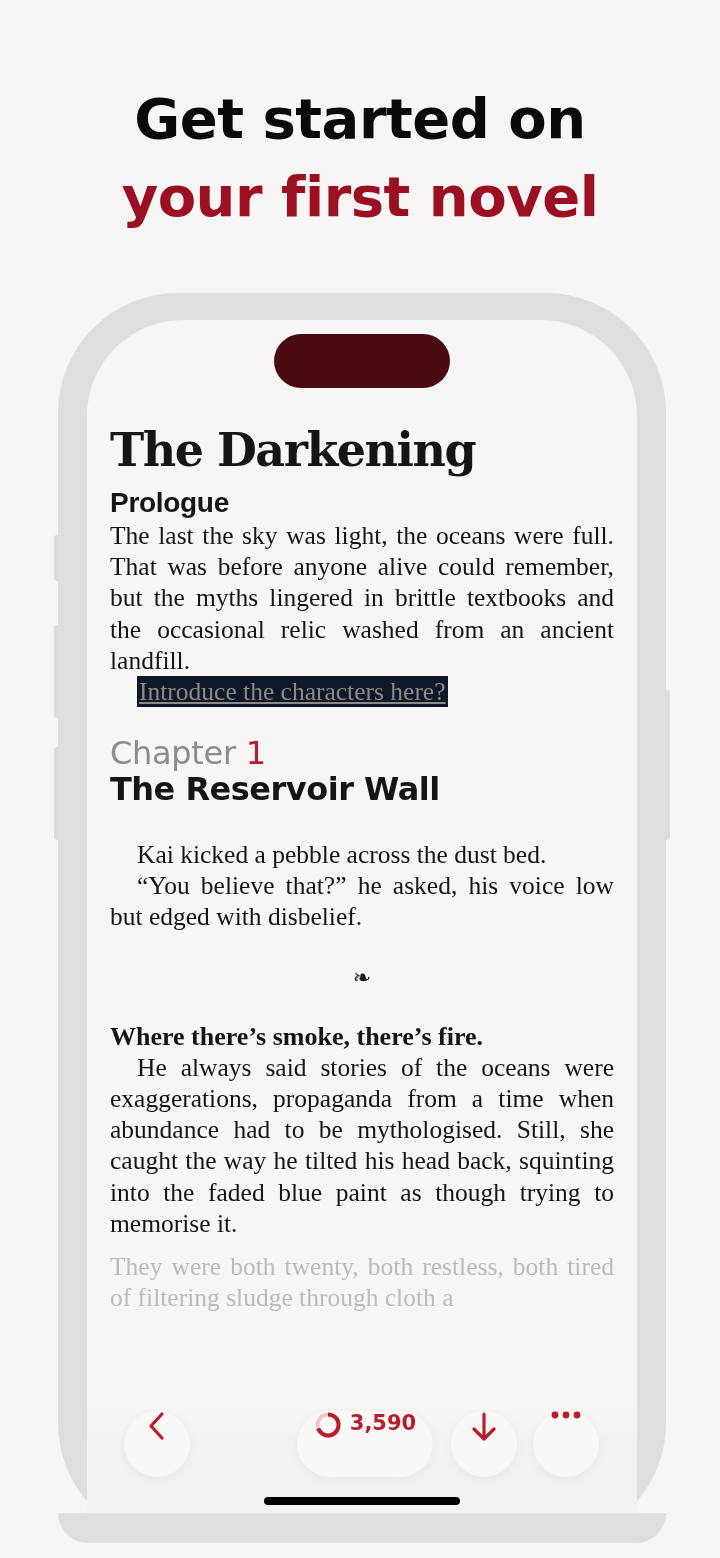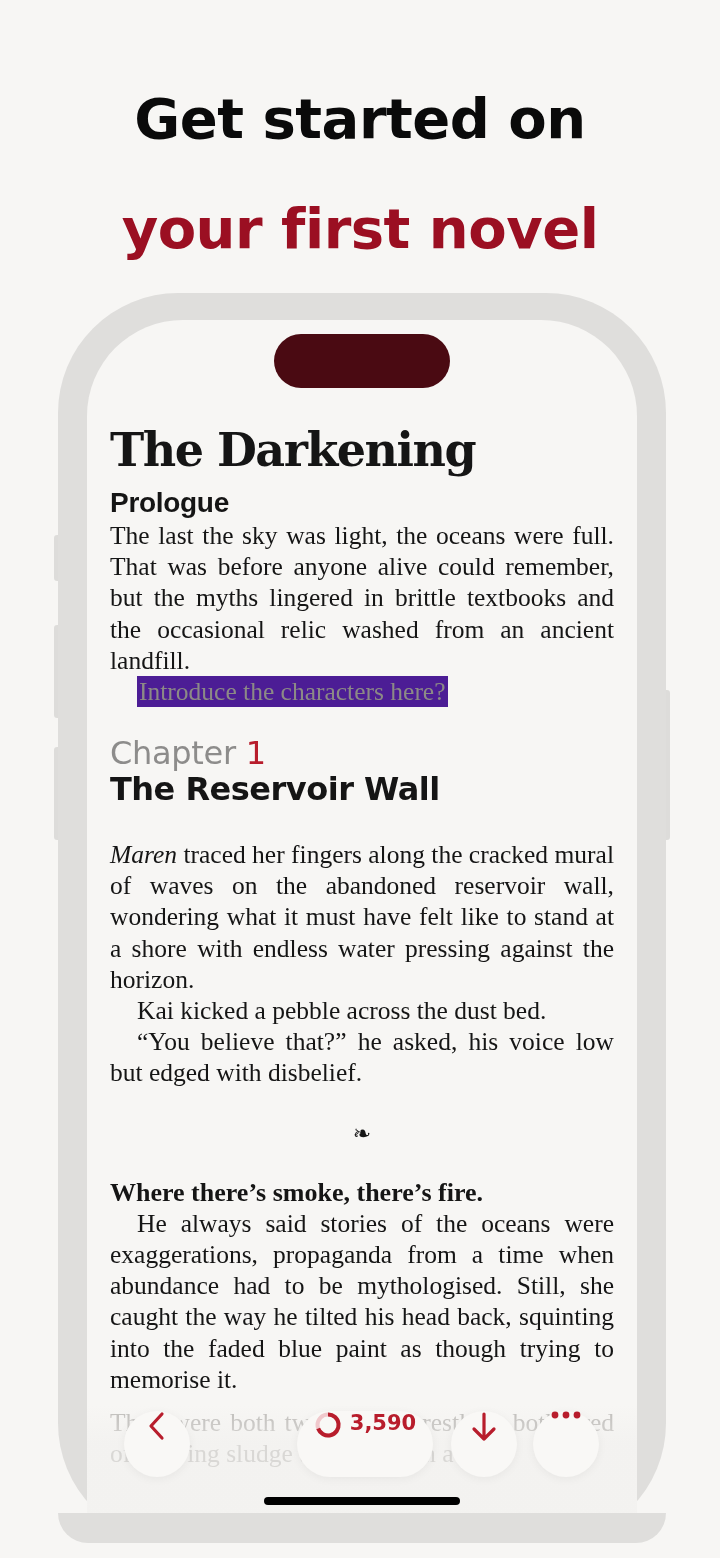--- a/index.html
+++ b/index.html
@@ -11,21 +11,21 @@
     }
     .headline {
       position: absolute; left: 0; top: 80px; width: 720px;
       text-align: center;
       font-family: "DejaVu Sans", sans-serif;
       font-weight: bold;
       font-size: 56px; line-height: 78px;
       letter-spacing: -0.5px;
     }
     .headline .l1 { color: #0a0a0a; display: block; }
-    .headline .l2 { color: #9b0f22; display: block; margin-top: 32px; }
+    .headline .l2 { color: #9b0f22; display: block; }
 
     
     .side-btn { position: absolute; background: #dddcda; border-radius: 3px; }
     .phone {
       position: absolute; left: 58px; top: 293px; width: 608px; height: 1250px;
       background: #dfdedc; border-radius: 120px;
     }
     .screen {
       position: absolute; left: 87px; top: 320px; width: 550px; height: 1195px;
       background: #f7f6f4; border-radius: 96px 96px 0 0;
@@ -54,21 +54,21 @@
       letter-spacing: -0.3px;
     }
     .para {
       font-size: 25.5px; line-height: 31.2px; text-align: justify;
       margin: 0; hyphens: manual;
     }
     .indent { text-indent: 27px; }
     .suggestion {
       display: inline-block; margin-left: 27px;
       font-size: 25.5px; line-height: 31px; color: #8c8a86;
-      background: #4c1d95; padding: 0 2px;
+      background: #0f172a; padding: 0 2px; text-decoration: underline;
     }
     .chapter-label {
       margin-top: 30px;
       font-family: "DejaVu Sans", sans-serif; font-weight: normal;
       font-size: 32px; line-height: 32px; letter-spacing: -0.3px;
     }
     .chapter-label .word { color: #8d8c8b; }
     .chapter-label .num { color: #b81d2c; }
     .chapter-title {
       font-family: "DejaVu Sans", sans-serif; font-weight: bold;
@@ -122,21 +122,20 @@
     <h2 class="section-title">Prologue</h2>
     <p class="para">The last the sky was light, the oceans were full. That was before anyone alive could remember, but the myths lingered in brit­tle textbooks and the occasional relic washed from an ancient landfill.</p>
     <span class="suggestion">Introduce the characters here?</span>
 
     <div class="chapter-label">
       <span class="word">Chapter</span>
       <span class="num">1</span>
     </div>
     <h2 class="chapter-title">The Reservoir Wall</h2>
 
-    <p class="para"><em>Maren</em><span> traced her fingers along the cracked mural of waves on the abandoned reser­voir wall, wondering what it must have felt like to stand at a shore with endless water pressing against the horizon.</span></p>
     <p class="para indent">Kai kicked a pebble across the dust bed.</p>
     <p class="para indent">“You believe that?” he asked, his voice low but edged with disbelief.</p>
 
     <div class="fleuron">❧</div>
 
     <p class="bold-lead">Where there’s smoke, there’s fire.</p>
     <p class="para indent">He always said stories of the oceans were exaggerations, propaganda from a time when abundance had to be mytholo­gised. Still, she caught the way he tilted his head back, squinting into the faded blue paint as though trying to memorise it.</p>
     <p class="para faded" style="margin-top:12px;">They were both twenty, both restless, both tired of filtering sludge through cloth a</p>
   </div>
 

